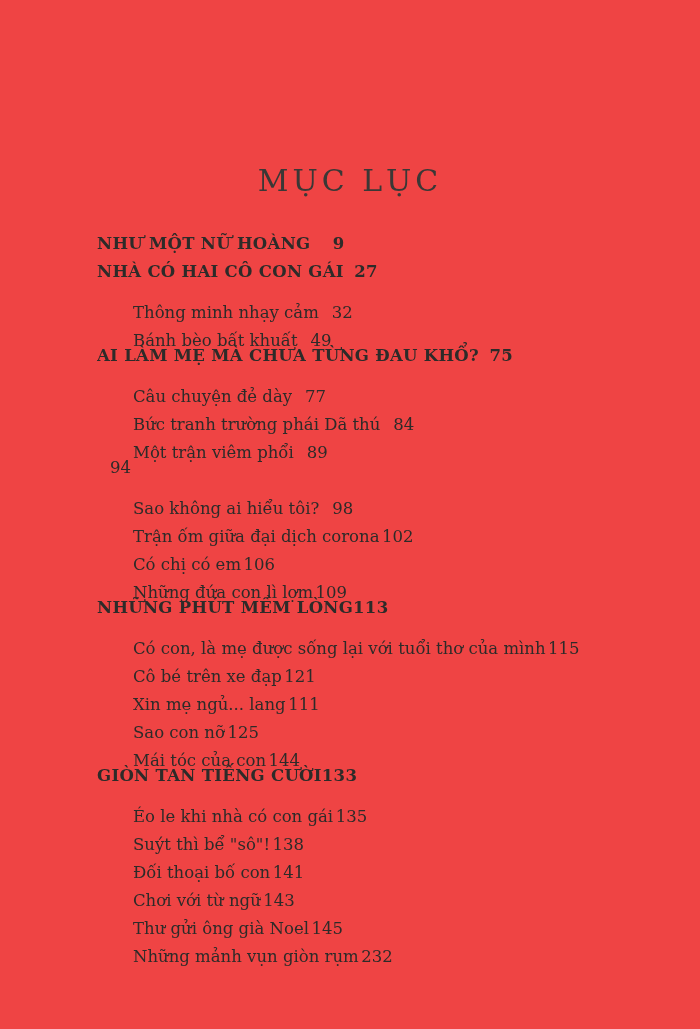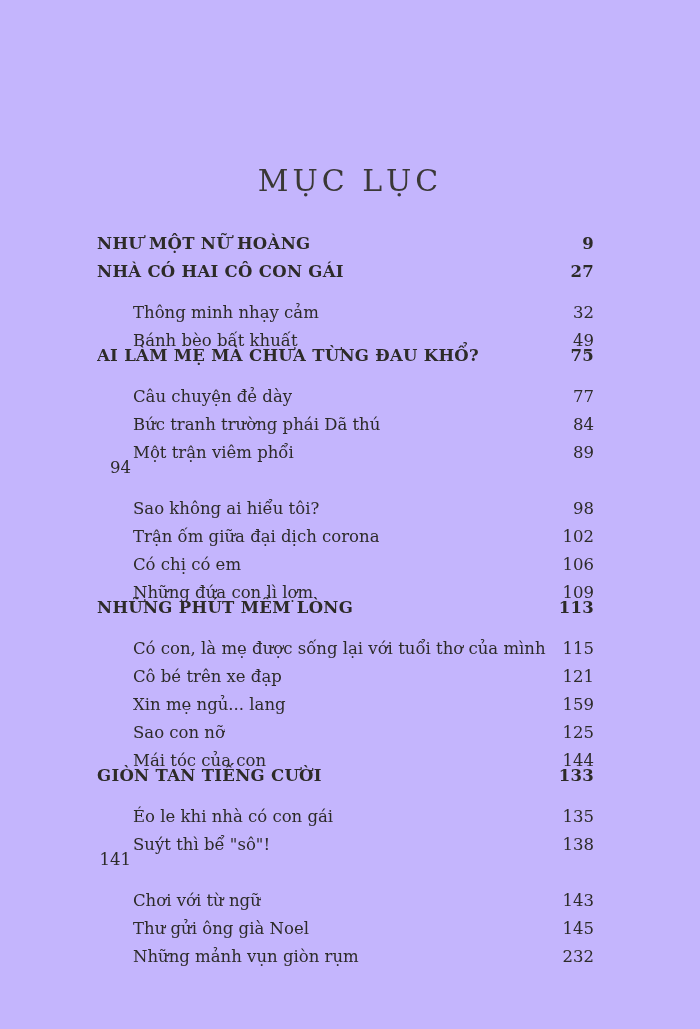--- a/index.html
+++ b/index.html
@@ -4,21 +4,21 @@
 <style>
   html, body {
     margin: 0;
     padding: 0;
     background: #ffffff;
   }
   .page {
     position: relative;
     width: 700px;
     height: 1029px;
-    background: #c4b5fd;
+    background: #ef4444;
     color: #2d2b29;
     font-family: "DejaVu Serif", serif;
     overflow: hidden;
   }
   .page-title {
     position: absolute;
     top: 143px;
     left: 0;
     width: 100%;
     text-align: center;
@@ -28,21 +28,20 @@
     color: #3a3836;
   }
   .toc {
     position: absolute;
     top: 230px;
     left: 97px;
     right: 106px;
   }
   .toc-row {
     display: flex;
-    justify-content: space-between;
     align-items: baseline;
     height: 28px;
     line-height: 28px;
     font-size: 16.5px;
     white-space: nowrap;
   }
   .toc-row.level-0 .toc-label,
   .toc-row.level-0 .toc-page {
     font-weight: 700;
     letter-spacing: 0.3px;
@@ -141,21 +140,21 @@
     <span class="toc-page">115</span>
   </div>
 
   <div class="toc-row level-1">
     <span class="toc-label">Cô bé trên xe đạp</span>
     <span class="toc-page">121</span>
   </div>
 
   <div class="toc-row level-1">
     <span class="toc-label">Xin mẹ ngủ... lang</span>
-    <span class="toc-page">159</span>
+    <span class="toc-page">111</span>
   </div>
 
   <div class="toc-row level-1">
     <span class="toc-label">Sao con nỡ</span>
     <span class="toc-page">125</span>
   </div>
 
   <div class="toc-row level-1">
     <span class="toc-label">Mái tóc của con</span>
     <span class="toc-page">144</span>
@@ -170,20 +169,21 @@
     <span class="toc-label">Éo le khi nhà có con gái</span>
     <span class="toc-page">135</span>
   </div>
 
   <div class="toc-row level-1">
     <span class="toc-label">Suýt thì bể "sô"!</span>
     <span class="toc-page">138</span>
   </div>
 
   <div class="toc-row level-1">
+    <span class="toc-label">Đối thoại bố con</span>
     <span class="toc-page">141</span>
   </div>
 
   <div class="toc-row level-1">
     <span class="toc-label">Chơi với từ ngữ</span>
     <span class="toc-page">143</span>
   </div>
 
   <div class="toc-row level-1">
     <span class="toc-label">Thư gửi ông già Noel</span>

